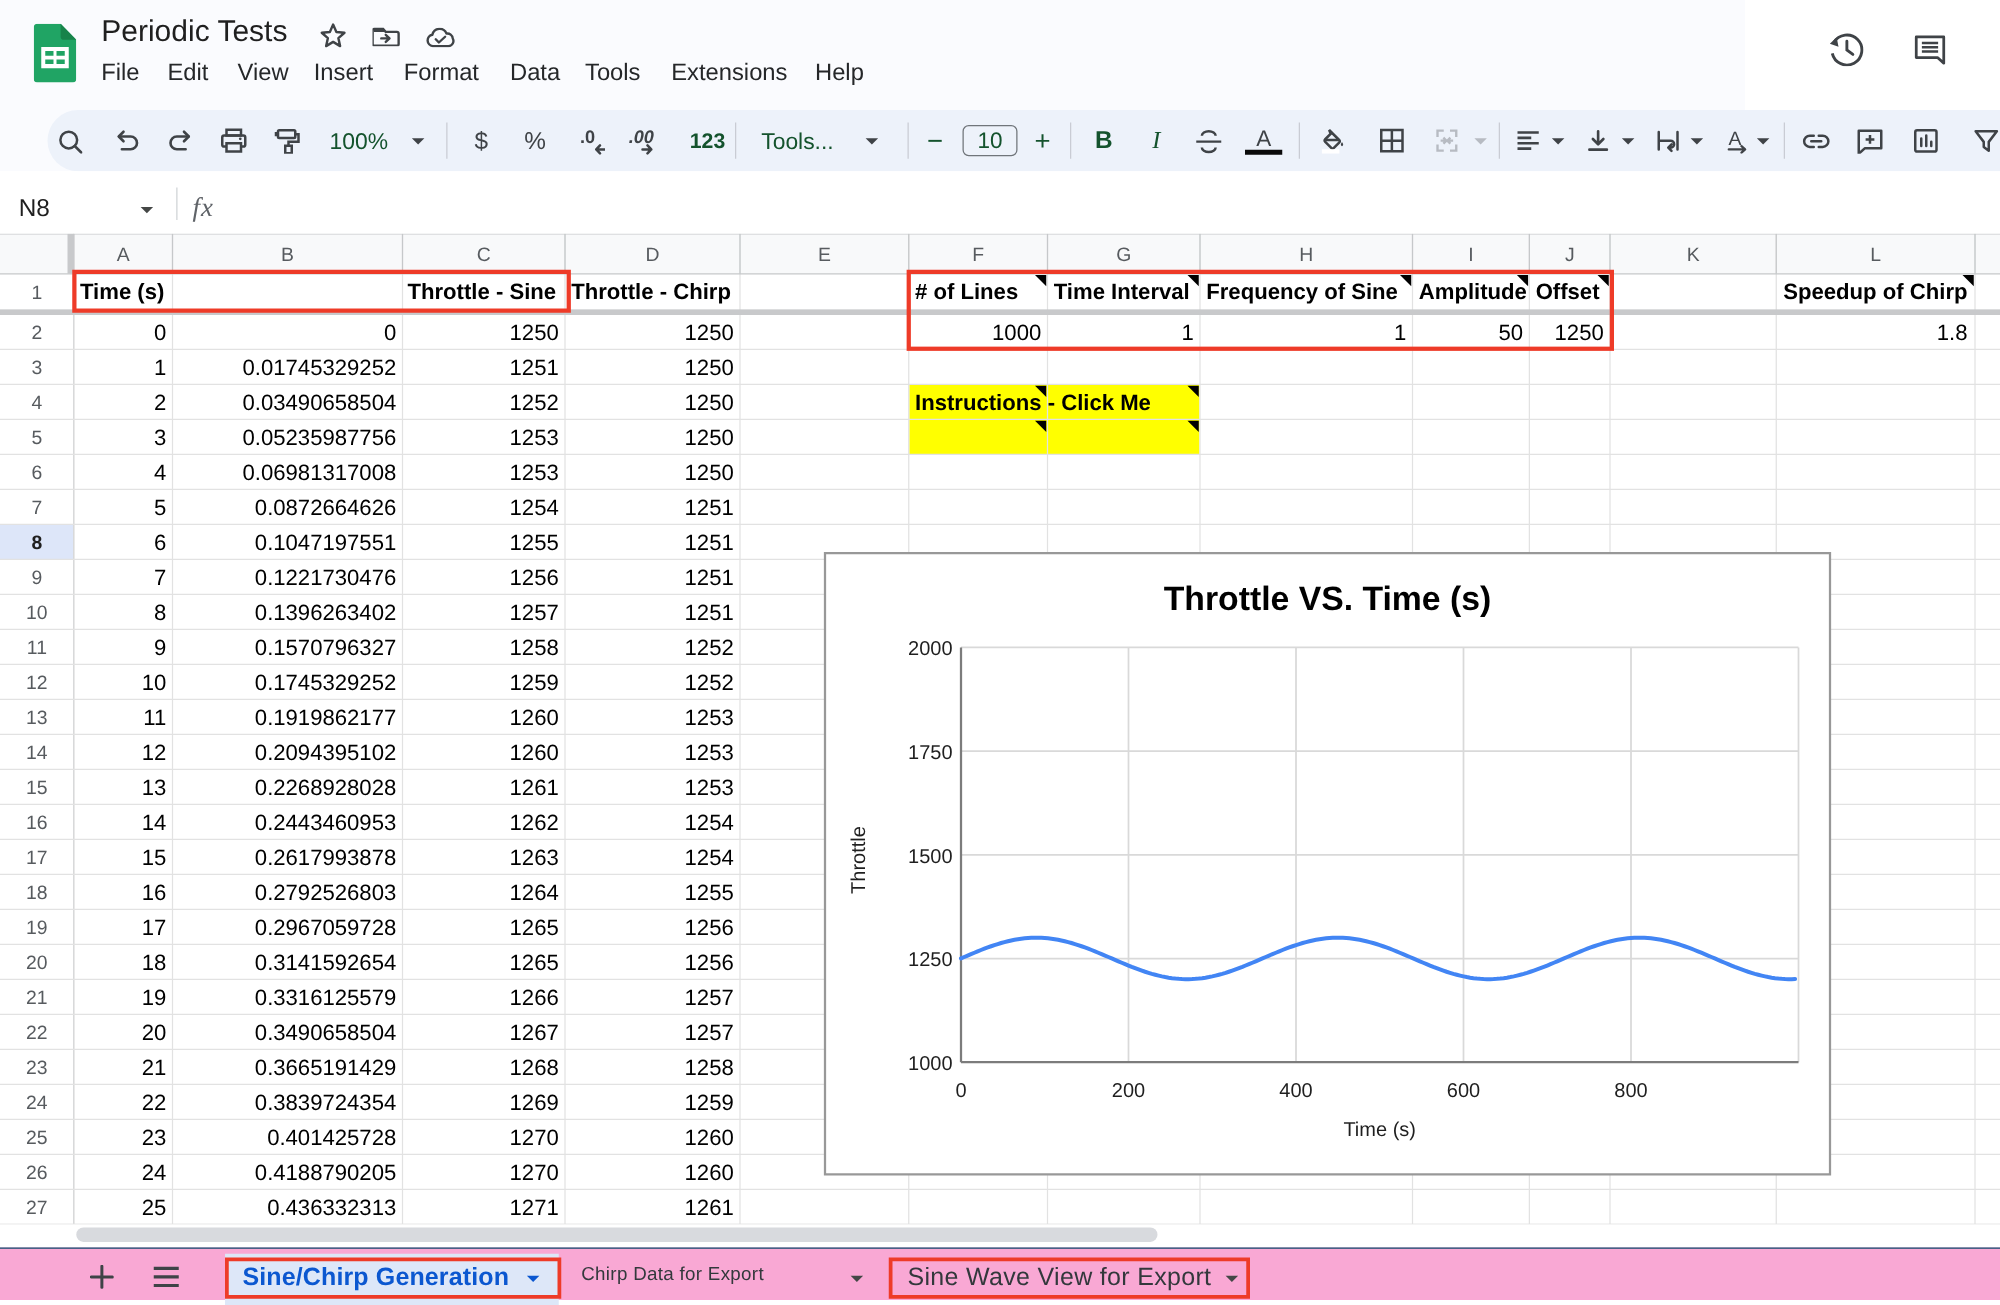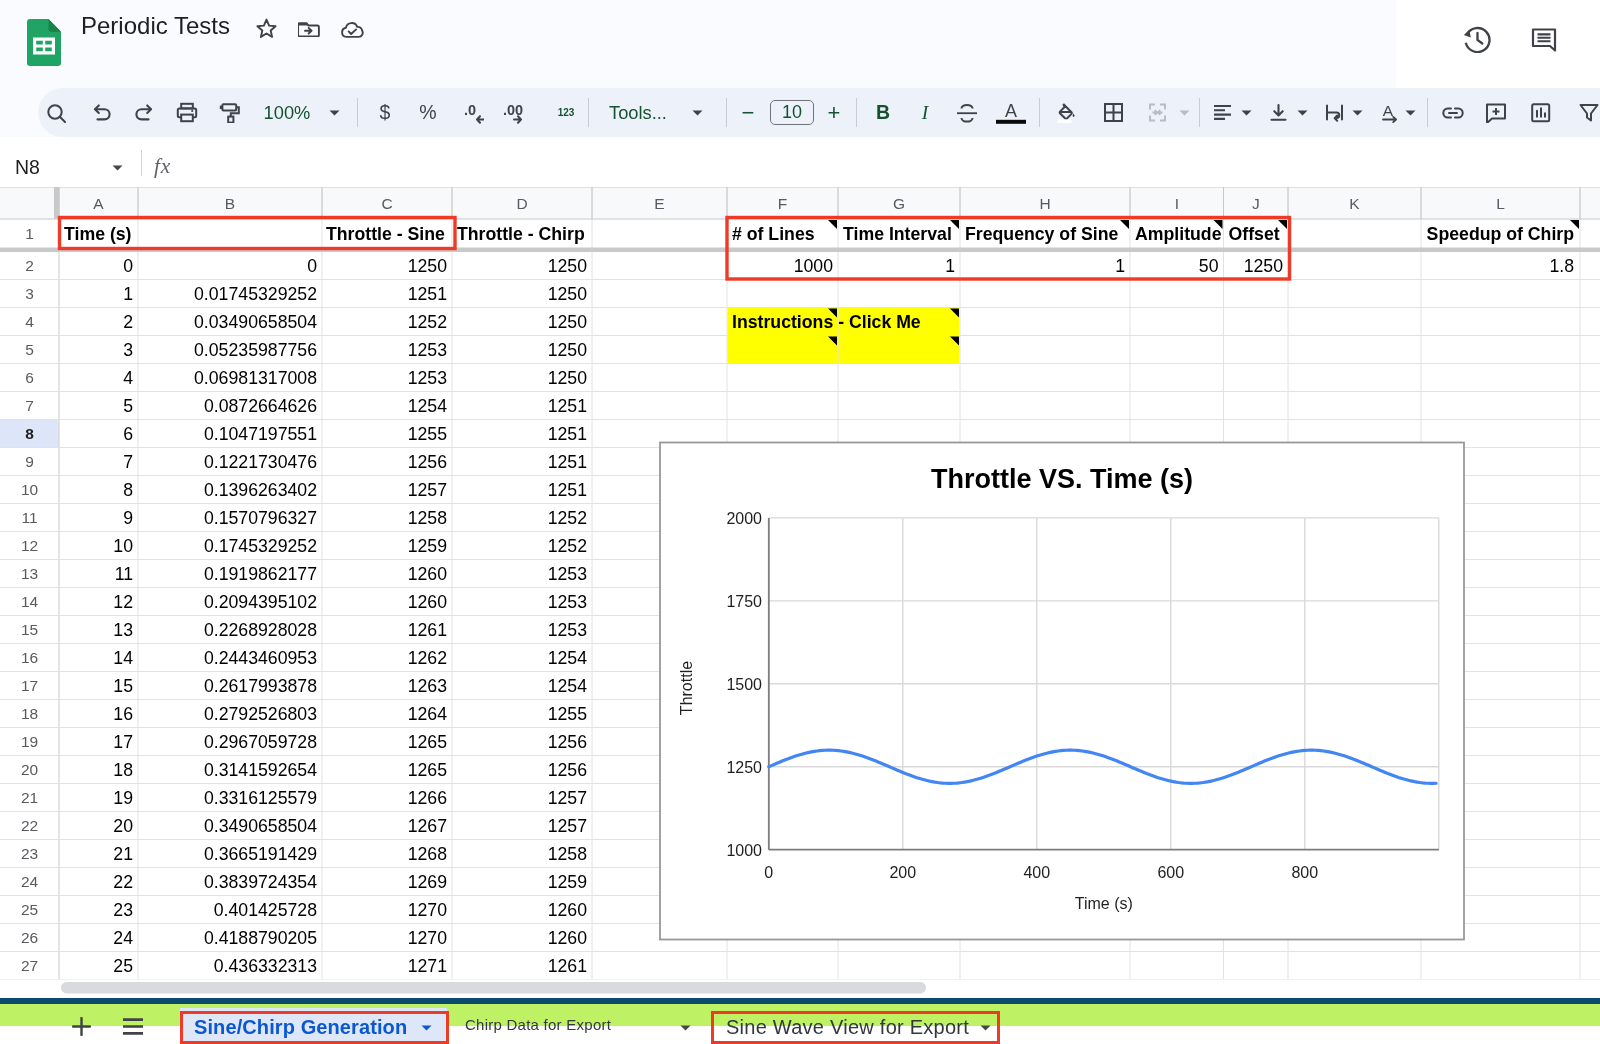--- a/index.html
+++ b/index.html
@@ -5,21 +5,21 @@
 .abs { position:absolute; }
 #topbar { position:absolute; left:0; top:0; width:1396px; height:88px; background:#fafbfe; }
 #menus span { position:absolute; top:0; font-size:19px; color:#252729; }
 #toolbarwrap { position:absolute; left:0; top:88px; width:1600px; height:49px; background:#fafbfe; }
 #toolbar { position:absolute; left:38px; top:0; right:0; height:49px; background:#edf2fa; border-radius:24.5px 0 0 24.5px; }
 .ti { position:absolute; top:0; height:49px; display:flex; align-items:center; justify-content:center; }
 .tsep { position:absolute; top:10px; width:1px; height:29px; background:#c9ccd4; }
 .tt { font-size:18.3px; color:#14532d; }
 #fbar { position:absolute; left:0; top:137px; width:1600px; height:50px; background:#fff; }
 #grid { position:absolute; left:0; top:187px; }
-#tabbar { position:absolute; left:0; top:998px; width:1600px; height:28px; background:#bef264; border-top:6px solid #0c4a6e; }
+#tabbar { position:absolute; left:0; top:998px; width:1600px; height:42px; background:#f9a8d4; border-top:1px solid #0c4a6e; }
 .redbox { position:absolute; border:3.4px solid #ee3b28; }
 text { font-family:"Liberation Sans",sans-serif; }
 svg { display:block; }
 </style></head>
 <body>
 <div id="topbar">
   <div class="abs" style="left:27px;top:19px;">
       <svg width="34" height="47" viewBox="0 0 34 47">
 <path d="M3 0 h18.5 L34 12.8 V44 a3 3 0 0 1 -3 3 H3 a3 3 0 0 1 -3 -3 V3 a3 3 0 0 1 3 -3 Z" fill="#20a464"></path>
 <path d="M21.5 0 L34 12.8 h-10 a2.5 2.5 0 0 1 -2.5 -2.5 Z" fill="#17834a"></path>
@@ -39,20 +39,31 @@
 <path d="M1 3 h8 l2 2.5 h-10 Z" fill="#3f4347"></path>
 <path d="M7 10.7 h6.2 M10.6 7.9 l3 2.8 l-3 2.8" fill="none" stroke="#3f4347" stroke-width="1.9" stroke-linecap="round" stroke-linejoin="round"></path>
       </svg>
     </div>
   <div class="abs" style="left:340px;top:22px;">
       <svg width="24" height="16" viewBox="0 0 24 16" style="">
         <path d="M6.2 14.9 a4.6 4.6 0 0 1 -0.3 -9.1 a5.9 5.9 0 0 1 11.3 -0.9 a4.3 4.3 0 0 1 5 3.9 a4.1 4.1 0 0 1 -3.4 6.1 Z" fill="none" stroke="#3f4347" stroke-width="1.9" stroke-linejoin="round"></path>
 <path d="M8.6 9.4 l2.5 2.6 l5 -4.6" fill="none" stroke="#3f4347" stroke-width="1.9" stroke-linecap="round" stroke-linejoin="round"></path>
       </svg>
     </div>
+  <div id="menus" class="abs" style="left:0;top:48px;width:1600px;height:24px;">
+    <span style="left:81px;">File</span>
+      <span style="left:134px;">Edit</span>
+      <span style="left:190px;">View</span>
+    <span style="left:251px;">Insert</span>
+      <span style="left:323px;">Format</span>
+      <span style="left:408px;">Data</span>
+    <span style="left:468px;">Tools</span>
+      <span style="left:537px;">Extensions</span>
+      <span style="left:652px;">Help</span>
+  </div>
   <div class="abs" style="left:1463px;top:25px;">
       <svg width="28" height="28" viewBox="0 0 28 28" style="">
         <path d="M4.11 9 A 12 12 0 1 1 2.81 17.7" fill="none" stroke="#3f4347" stroke-width="2.3"></path>
 <path d="M0.9 9.9 L6.3 4.7 L7.8 12.4 Z" fill="#3f4347"></path>
 <path d="M14.5 8 v7 l4.8 3.5" fill="none" stroke="#3f4347" stroke-width="2.3" stroke-linecap="round"></path>
       </svg>
     </div>
   <div class="abs" style="left:1531px;top:27px;">
       <svg width="26" height="25" viewBox="0 0 26 25" style="">
         <path d="M24 2.5 h-22 v16.5 h17 l5 4.5 Z" fill="none" stroke="#3f4347" stroke-width="2.2" stroke-linejoin="round"></path>
@@ -114,28 +125,28 @@
         <svg width="20" height="22" viewBox="0 0 20 22" style="">
           <text x="10" y="17" font-size="19.5" text-anchor="middle" fill="#3f4347" font-family="Liberation Sans">%</text>
         </svg>
       </div>
   <div class="ti" style="left:415px;width:42px;">
         <svg width="20" height="22" viewBox="0 0 20 22" style="">
           <text x="6" y="12.5" font-size="14.5" text-anchor="middle" fill="#3f4347" font-weight="bold" font-family="Liberation Sans">.0</text>
           <path d="M20 17.5 h-7 m3 -3.2 L13 17.5 l3 3.2" stroke="#3f4347" stroke-width="2" fill="none" stroke-linecap="round" stroke-linejoin="round"></path>
         </svg>
       </div>
-  <div class="ti" style="left:455px;width:42px;">
+  <div class="ti" style="left:455px;width:42px;font-style:italic;">
         <svg width="22" height="22" viewBox="0 0 22 22" style="">
           <text x="10" y="12.5" font-size="14.5" text-anchor="middle" fill="#3f4347" font-weight="bold" font-family="Liberation Sans">.00</text>
           <path d="M11 17.5 h7 m-3 -3.2 L18 17.5 l-3 3.2" stroke="#3f4347" stroke-width="2" fill="none" stroke-linecap="round" stroke-linejoin="round"></path>
         </svg>
       </div>
   <div class="ti" style="left:506px;width:44px;">
-        <span class="tt" style="font-size:10px;font-weight:bold;">123</span>
+        <span class="tt" style="font-size:17px;font-weight:bold;">123</span>
       </div>
   <div class="tsep" style="left:550px;"></div>
   <div class="ti" style="left:571px;width:80px;justify-content:flex-start;">
         <span class="tt">Tools...</span>
       </div>
   <div class="ti" style="left:651px;width:16px;">
         <svg width="11" height="8" viewBox="0 0 11 8">
           <path d="M0.5 1.5 l5 5 5 -5 Z" fill="#3f4347"></path>
         </svg>
       </div>

